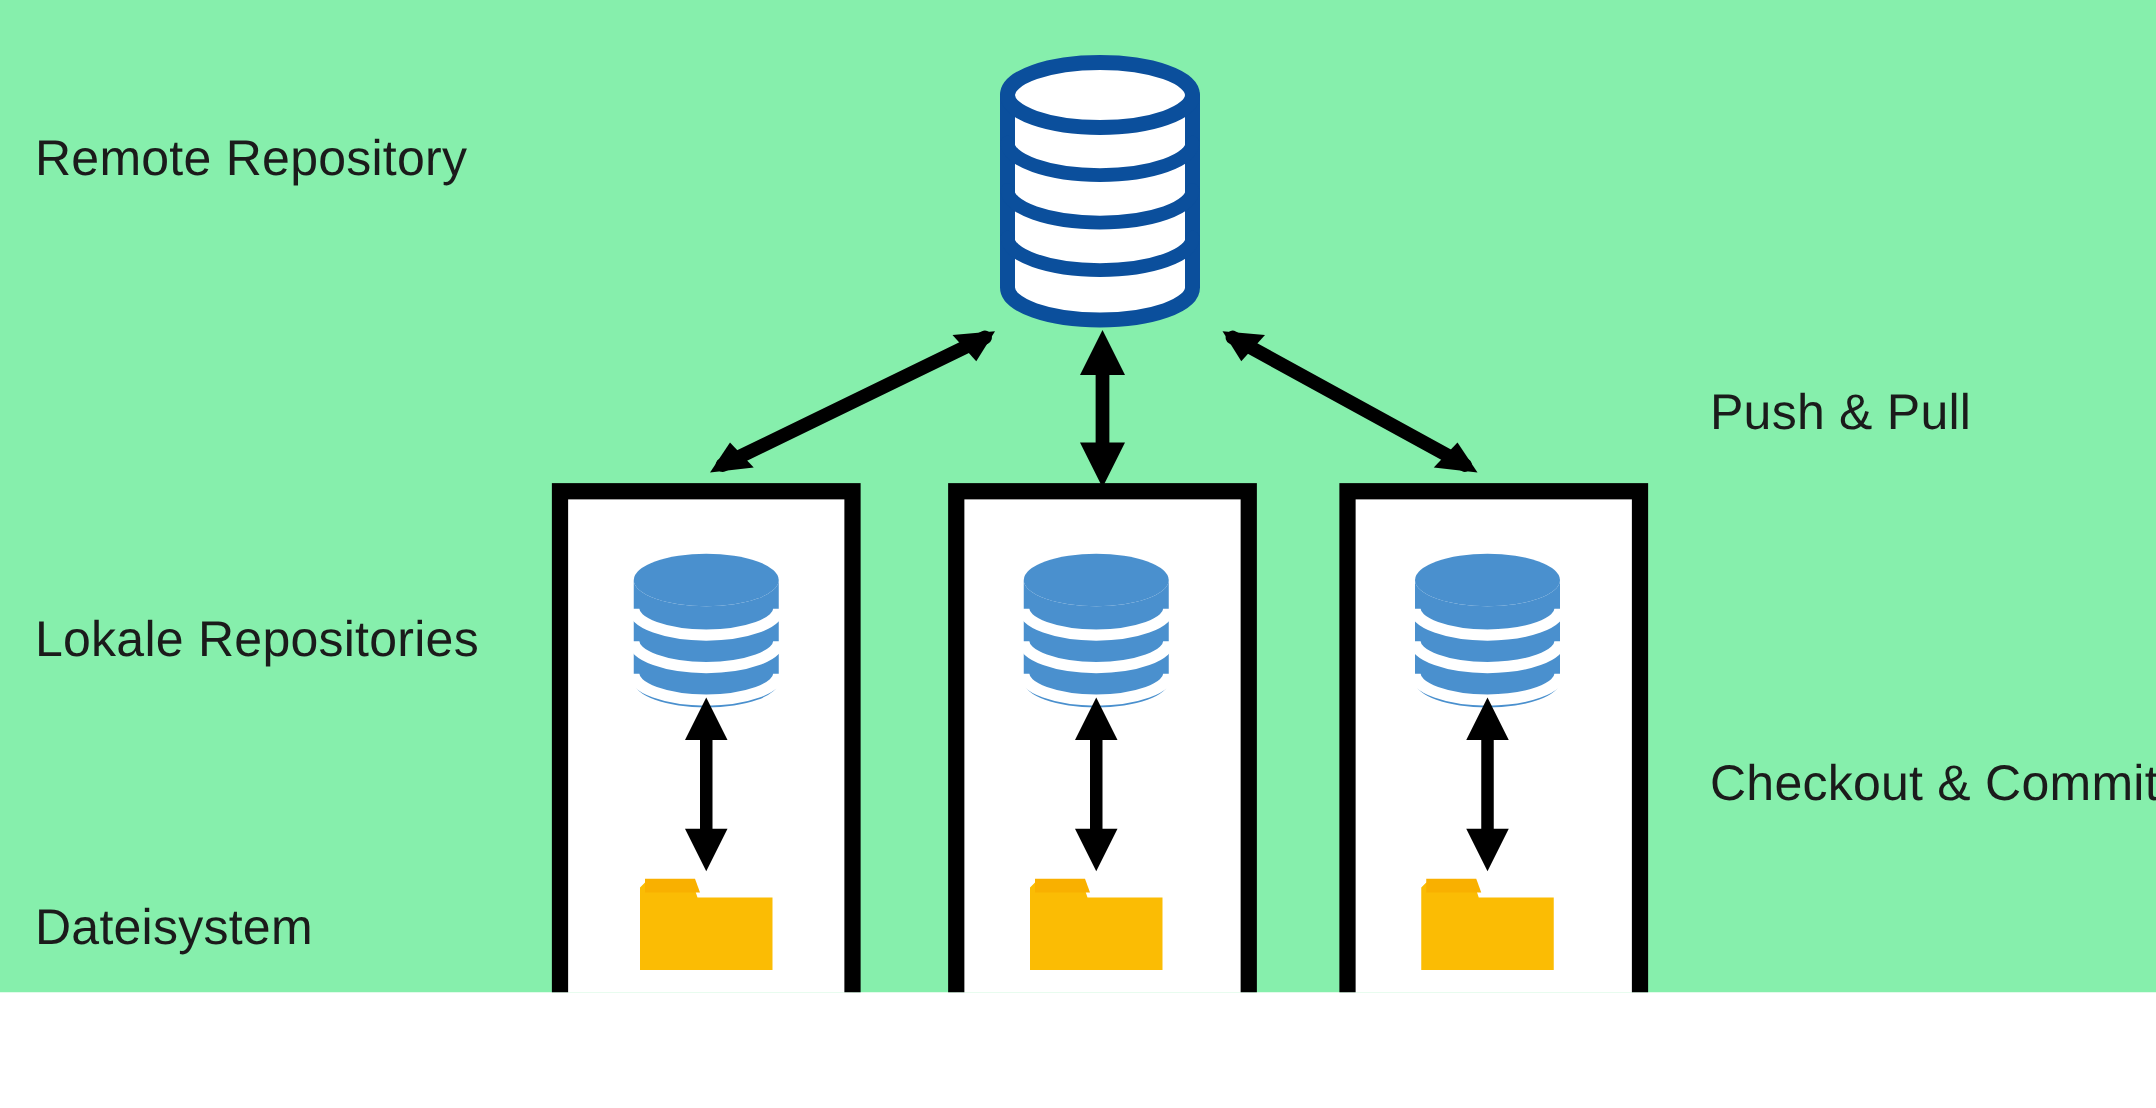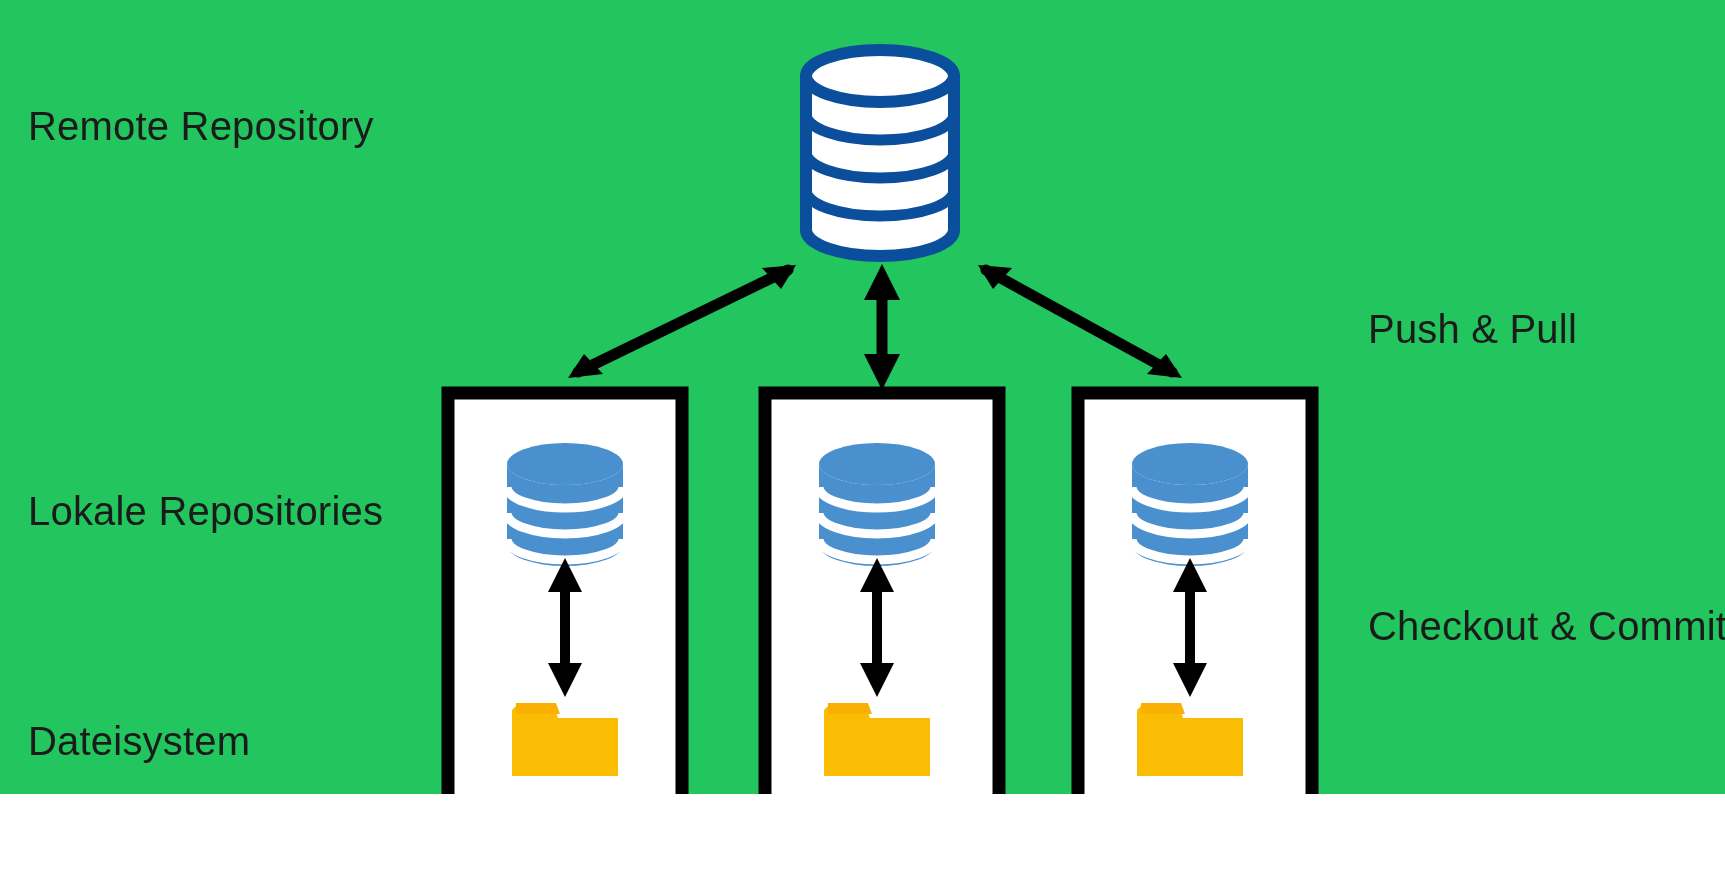--- a/index.html
+++ b/index.html
@@ -8,21 +8,21 @@
     background: #ffffff;
   }
   body {
     font-family: "Liberation Sans", sans-serif;
     color: #1a1a1a;
   }
   #stage {
     position: relative;
     width: 1725px;
     height: 794px;
-    background: #22c55e;
+    background: #86efac;
     overflow: hidden;
   }
   #diagram-svg {
     position: absolute;
     left: 0;
     top: 0;
     width: 1725px;
     height: 886px;
     display: block;
   }

